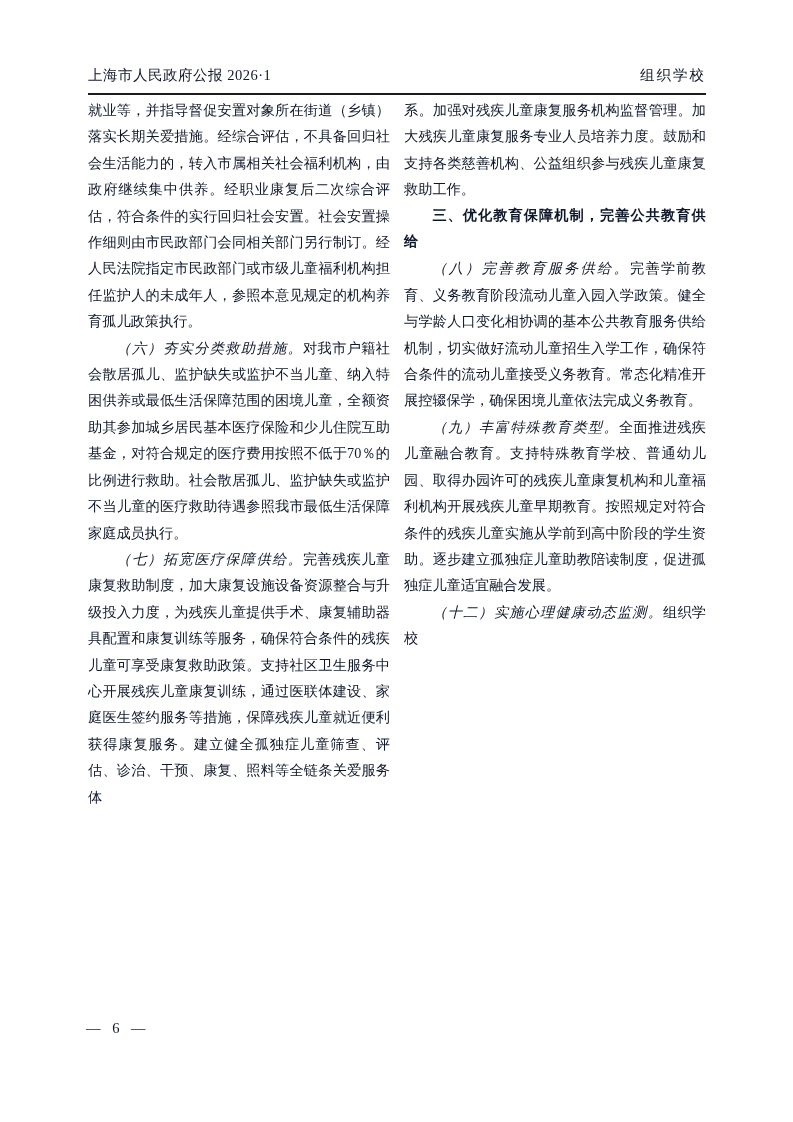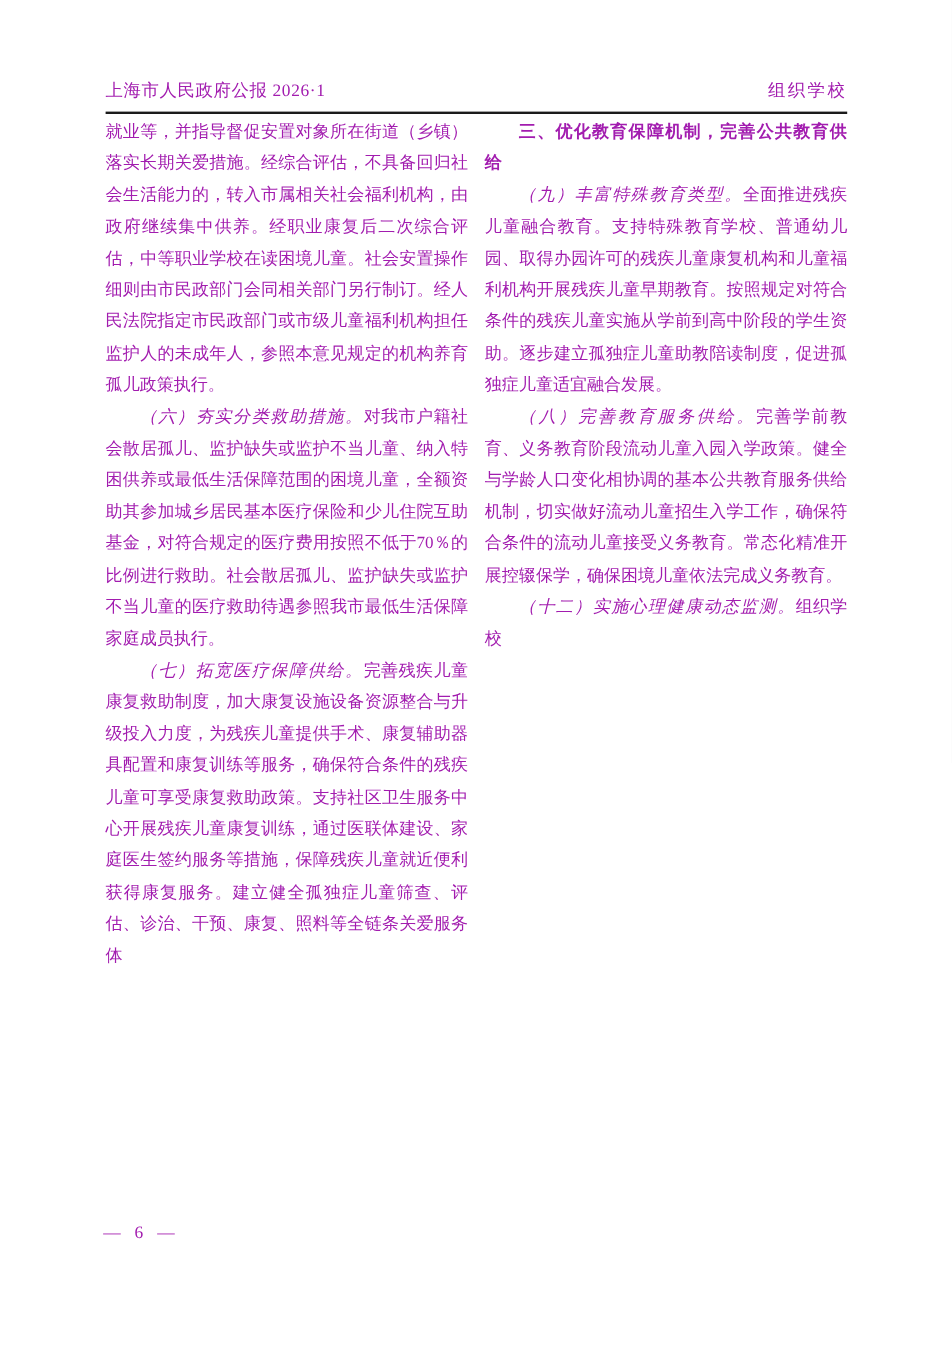--- a/index.html
+++ b/index.html
@@ -10,21 +10,21 @@
     width: 793px;
     height: 1122px;
     background: #f3f3f1;
     font-family: "Liberation Serif", "DejaVu Serif", serif;
   }
   .page {
     position: relative;
     width: 793px;
     height: 1122px;
     background: #ffffff;
-    color: #a21caf;
+    color: #0f172a;
     overflow: hidden;
   }
   .page-header {
     position: absolute;
     left: 88px;
     top: 66px;
     width: 618px;
     display: flex;
     justify-content: space-between;
     align-items: baseline;
@@ -60,21 +60,21 @@
   }
   .col p {
     margin: 0;
     padding: 0;
     text-indent: 2em;
   }
   .col p.cont {
     text-indent: 0;
   }
   .heading {
-    font-family: Liberation Sans, sans-serif;
+    font-family: Liberation Mono, monospace;
     font-weight: 700;
     letter-spacing: 0.3px;
   }
   .lead {
     font-style: italic;
     letter-spacing: 1px;
   }
   .page-footer {
     position: absolute;
     left: 86px;
@@ -92,29 +92,30 @@
   <div class="page-header">
     <span class="hdr-left">上海市人民政府公报 2026·1</span>
     <span class="hdr-right">组织学校</span>
   </div>
 
   <div class="header-rule"></div>
 
   <div class="content">
 
     <div class="col">
-      <p class="cont">就业等，并指导督促安置对象所在街道（乡镇）落实长期关爱措施。经综合评估，不具备回归社会生活能力的，转入市属相关社会福利机构，由政府继续集中供养。经职业康复后二次综合评估，中等职业学校在读困境儿童。社会安置操作细则由市民政部门会同相关部门另行制订。经人民法院指定市民政部门或市级儿童福利机构担任监护人的未成年人，参照本意见规定的机构养育孤儿政策执行。</p>
+      <p class="cont">就业等，并指导督促安置对象所在街道（乡镇）落实长期关爱措施。经综合评估，不具备回归社会生活能力的，转入市属相关社会福利机构，由政府继续集中供养。经职业康复后二次综合评估，符合条件的实行回归社会安置。社会安置操作细则由市民政部门会同相关部门另行制订。经人民法院指定市民政部门或市级儿童福利机构担任监护人的未成年人，参照本意见规定的机构养育孤儿政策执行。</p>
       <p class="item"><span class="lead">（六）夯实分类救助措施。</span><span class="body-text">对我市户籍社会散居孤儿、监护缺失或监护不当儿童、纳入特困供养或最低生活保障范围的困境儿童，全额资助其参加城乡居民基本医疗保险和少儿住院互助基金，对符合规定的医疗费用按照不低于70％的比例进行救助。社会散居孤儿、监护缺失或监护不当儿童的医疗救助待遇参照我市最低生活保障家庭成员执行。</span></p>
       <p class="item"><span class="lead">（七）拓宽医疗保障供给。</span><span class="body-text">完善残疾儿童康复救助制度，加大康复设施设备资源整合与升级投入力度，为残疾儿童提供手术、康复辅助器具配置和康复训练等服务，确保符合条件的残疾儿童可享受康复救助政策。支持社区卫生服务中心开展残疾儿童康复训练，通过医联体建设、家庭医生签约服务等措施，保障残疾儿童就近便利获得康复服务。建立健全孤独症儿童筛查、评估、诊治、干预、康复、照料等全链条关爱服务体</span></p>
     </div>
 
     <div class="col">
+      <p class="cont">系。加强对残疾儿童康复服务机构监督管理。加大残疾儿童康复服务专业人员培养力度。鼓励和支持各类慈善机构、公益组织参与残疾儿童康复救助工作。</p>
       <p class="heading">三、优化教育保障机制，完善公共教育供给</p>
+      <p class="item"><span class="lead">（八）完善教育服务供给。</span><span class="body-text">完善学前教育、义务教育阶段流动儿童入园入学政策。健全与学龄人口变化相协调的基本公共教育服务供给机制，切实做好流动儿童招生入学工作，确保符合条件的流动儿童接受义务教育。常态化精准开展控辍保学，确保困境儿童依法完成义务教育。</span></p>
       <p class="item"><span class="lead">（九）丰富特殊教育类型。</span><span class="body-text">全面推进残疾儿童融合教育。支持特殊教育学校、普通幼儿园、取得办园许可的残疾儿童康复机构和儿童福利机构开展残疾儿童早期教育。按照规定对符合条件的残疾儿童实施从学前到高中阶段的学生资助。逐步建立孤独症儿童助教陪读制度，促进孤独症儿童适宜融合发展。</span></p>
-      <p class="item"><span class="lead">（八）完善教育服务供给。</span><span class="body-text">完善学前教育、义务教育阶段流动儿童入园入学政策。健全与学龄人口变化相协调的基本公共教育服务供给机制，切实做好流动儿童招生入学工作，确保符合条件的流动儿童接受义务教育。常态化精准开展控辍保学，确保困境儿童依法完成义务教育。</span></p>
       <p class="item"><span class="lead">（十二）实施心理健康动态监测。</span><span class="body-text">组织学校</span></p>
     </div>
 
   </div>
 
   <div class="page-footer">
     <span>— 6 —</span>
   </div>
 
 </div>

